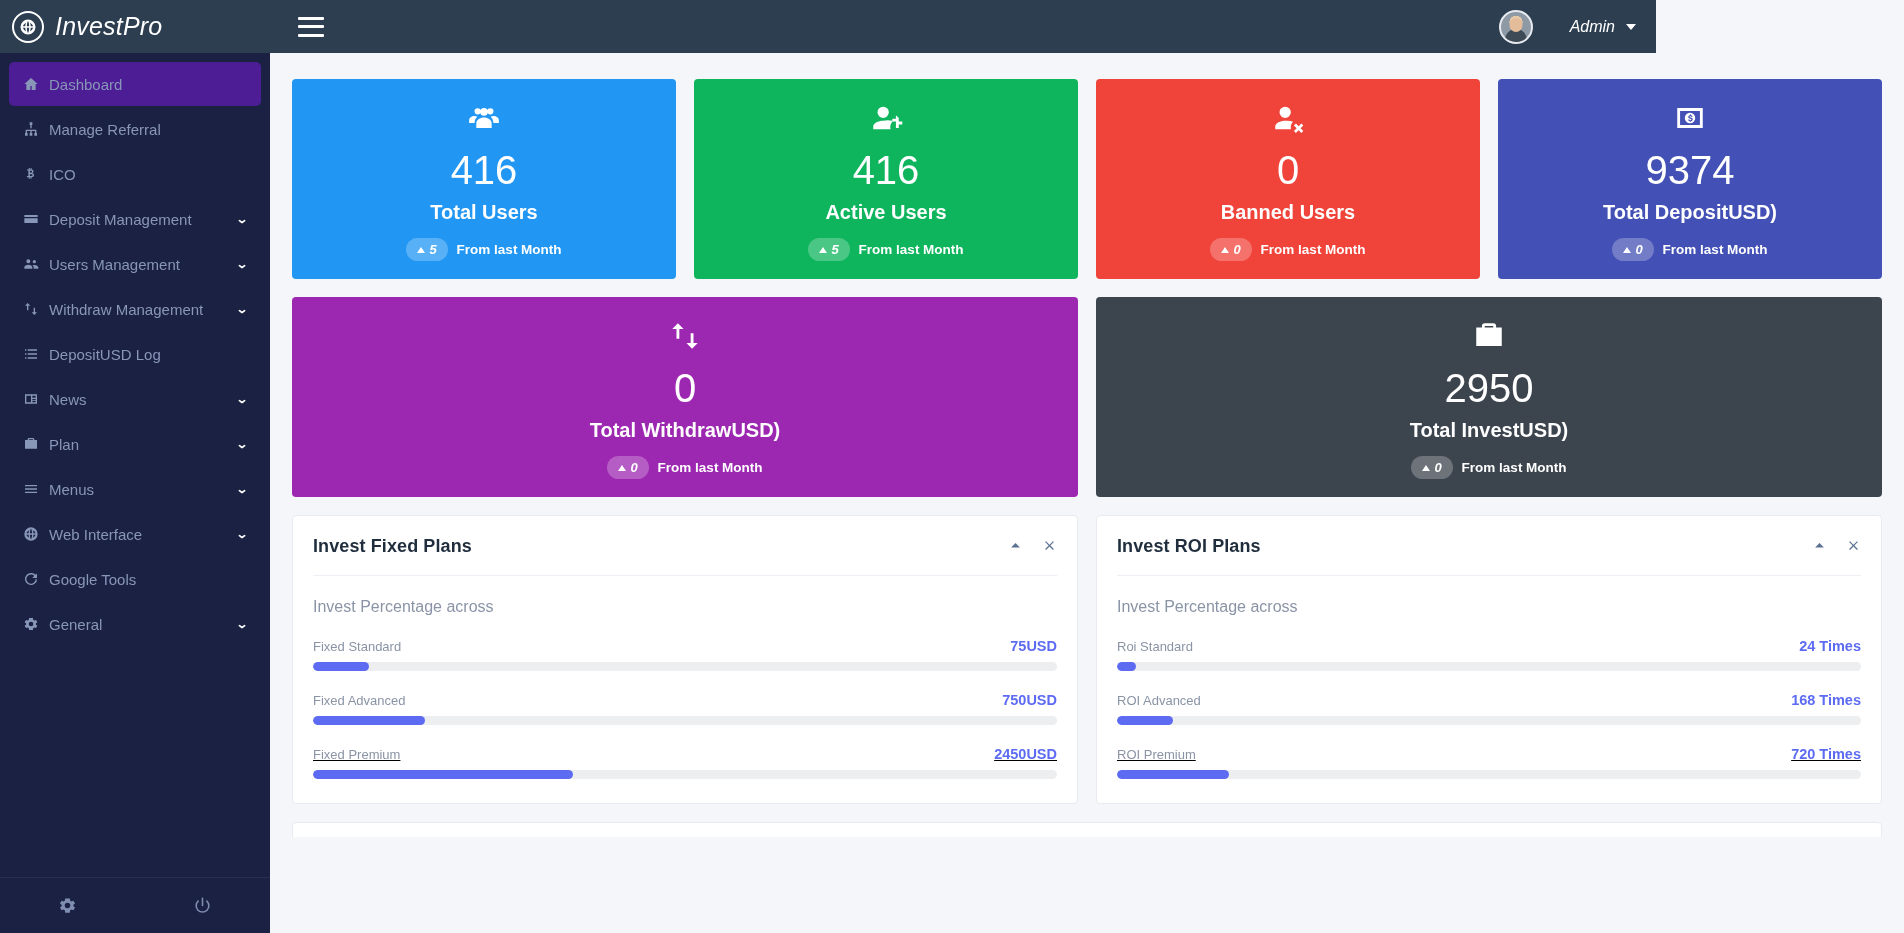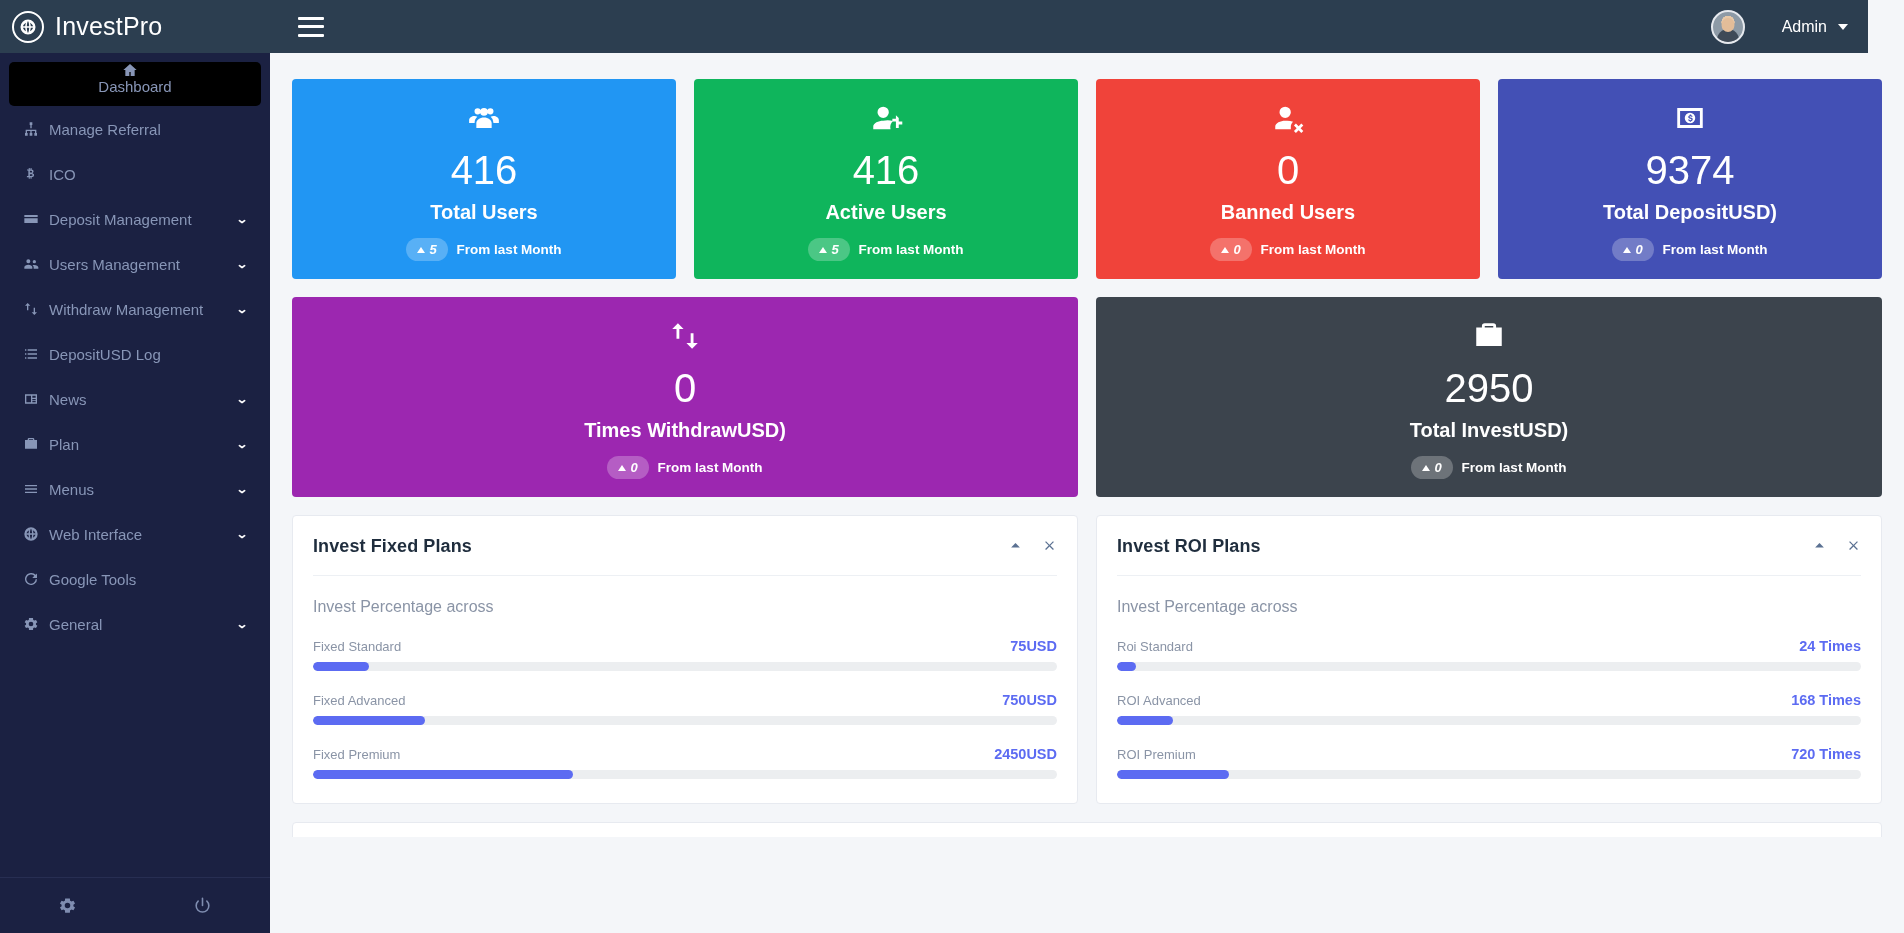--- a/index.html
+++ b/index.html
@@ -8,24 +8,25 @@
     width: 1904px;
     height: 933px;
     overflow: hidden;
     font-family: "Liberation Sans", sans-serif;
     background: #f4f6f9;
   }
 
   
   .topbar {
     position: absolute; top: 0; left: 0;
-    width: 1868px; height: 53px;
+    width: 1656px; height: 53px;
     background: #2c3e50;
     display: flex; align-items: center;
     z-index: 20;
+    font-style: italic;
   }
   .brand {
     width: 270px; height: 53px;
     background: #2c3e50;
     display: flex; align-items: center;
     padding-left: 12px;
     gap: 11px;
   }
   .brand-logo {
     width: 32px; height: 32px;
@@ -95,21 +96,21 @@
     display: flex; align-items: center;
     height: 44px;
     margin: 1px 9px;
     padding: 0 14px;
     border-radius: 5px;
     color: #8896b7;
     font-size: 15px;
     cursor: pointer;
     position: relative;
   }
-  .nav-item.active { background: #000000; flex-direction: column; }
+  .nav-item.active { background: #4c1d95; }
   .nav-ico {
     width: 26px;
     color: #8896b7;
     font-size: 15px;
     display: inline-flex; align-items: center;
   }
   .nav-ico svg { display:block; }
   .nav-label { flex: 1; }
   .nav-chev {
     font-size: 12px; color: #ffffff; font-weight: bold;
@@ -181,21 +182,21 @@
     display: flex; align-items: center;
     padding: 20px 0 18px 0;
     border-bottom: 1px solid #edf0f4;
   }
   .panel-title { font-size: 18px; color: #1f2d3d; font-weight: bold; letter-spacing:.1px;}
   .panel-tools { margin-left: auto; display: flex; align-items: center; gap: 19px; }
   .panel-tool { color: #5b7192; font-size: 17px; cursor: pointer; font-weight: bold; line-height: 1; }
   .panel-sub { color: #8a94a6; font-size: 16px; margin: 22px 0 22px 0; }
 
   .prog-row { margin-bottom: 21px; }
-  .prog-row:last-child { margin-bottom: 0; }
+  .prog-row:last-child { margin-bottom: 0; text-decoration: underline; }
   .prog-top { display: flex; align-items: baseline; margin-bottom: 8px; }
   .prog-name { color: #8a94a6; font-size: 13px; }
   .prog-val { margin-left: auto; color: #5c6bf2; font-size: 14.5px; font-weight: bold; }
   .prog-track {
     height: 9px; background: #eceef0; border-radius: 5px; overflow: hidden;
   }
   .prog-fill { height: 9px; background: #5c6bf2; border-radius: 5px; }
 
   .log-panel {
     background: #ffffff;
@@ -435,21 +436,21 @@
       </div>
     </div>
   <div class="stat-row" id="stat-row-2">
       <div class="stat-card" style="background: rgb(156, 39, 176);">
         <div class="stat-icon">
           <svg width="34" height="34" viewBox="0 0 24 24" fill="#ffffff" aria-hidden="true">
             <path d="M7 3 3 7h3v7h2V7h3zM17 21l4-4h-3v-7h-2v7h-3z"></path>
           </svg>
         </div>
         <div class="stat-value">0</div>
-        <div class="stat-label">Times WithdrawUSD)</div>
+        <div class="stat-label">Total WithdrawUSD)</div>
         <div class="stat-foot">
           <span class="stat-badge">
             <span class="badge-arrow"></span>
             <span>0</span>
           </span>
           <span>From last Month</span>
         </div>
       </div>
       <div class="stat-card" style="background: rgb(60, 68, 77);">
         <div class="stat-icon">

